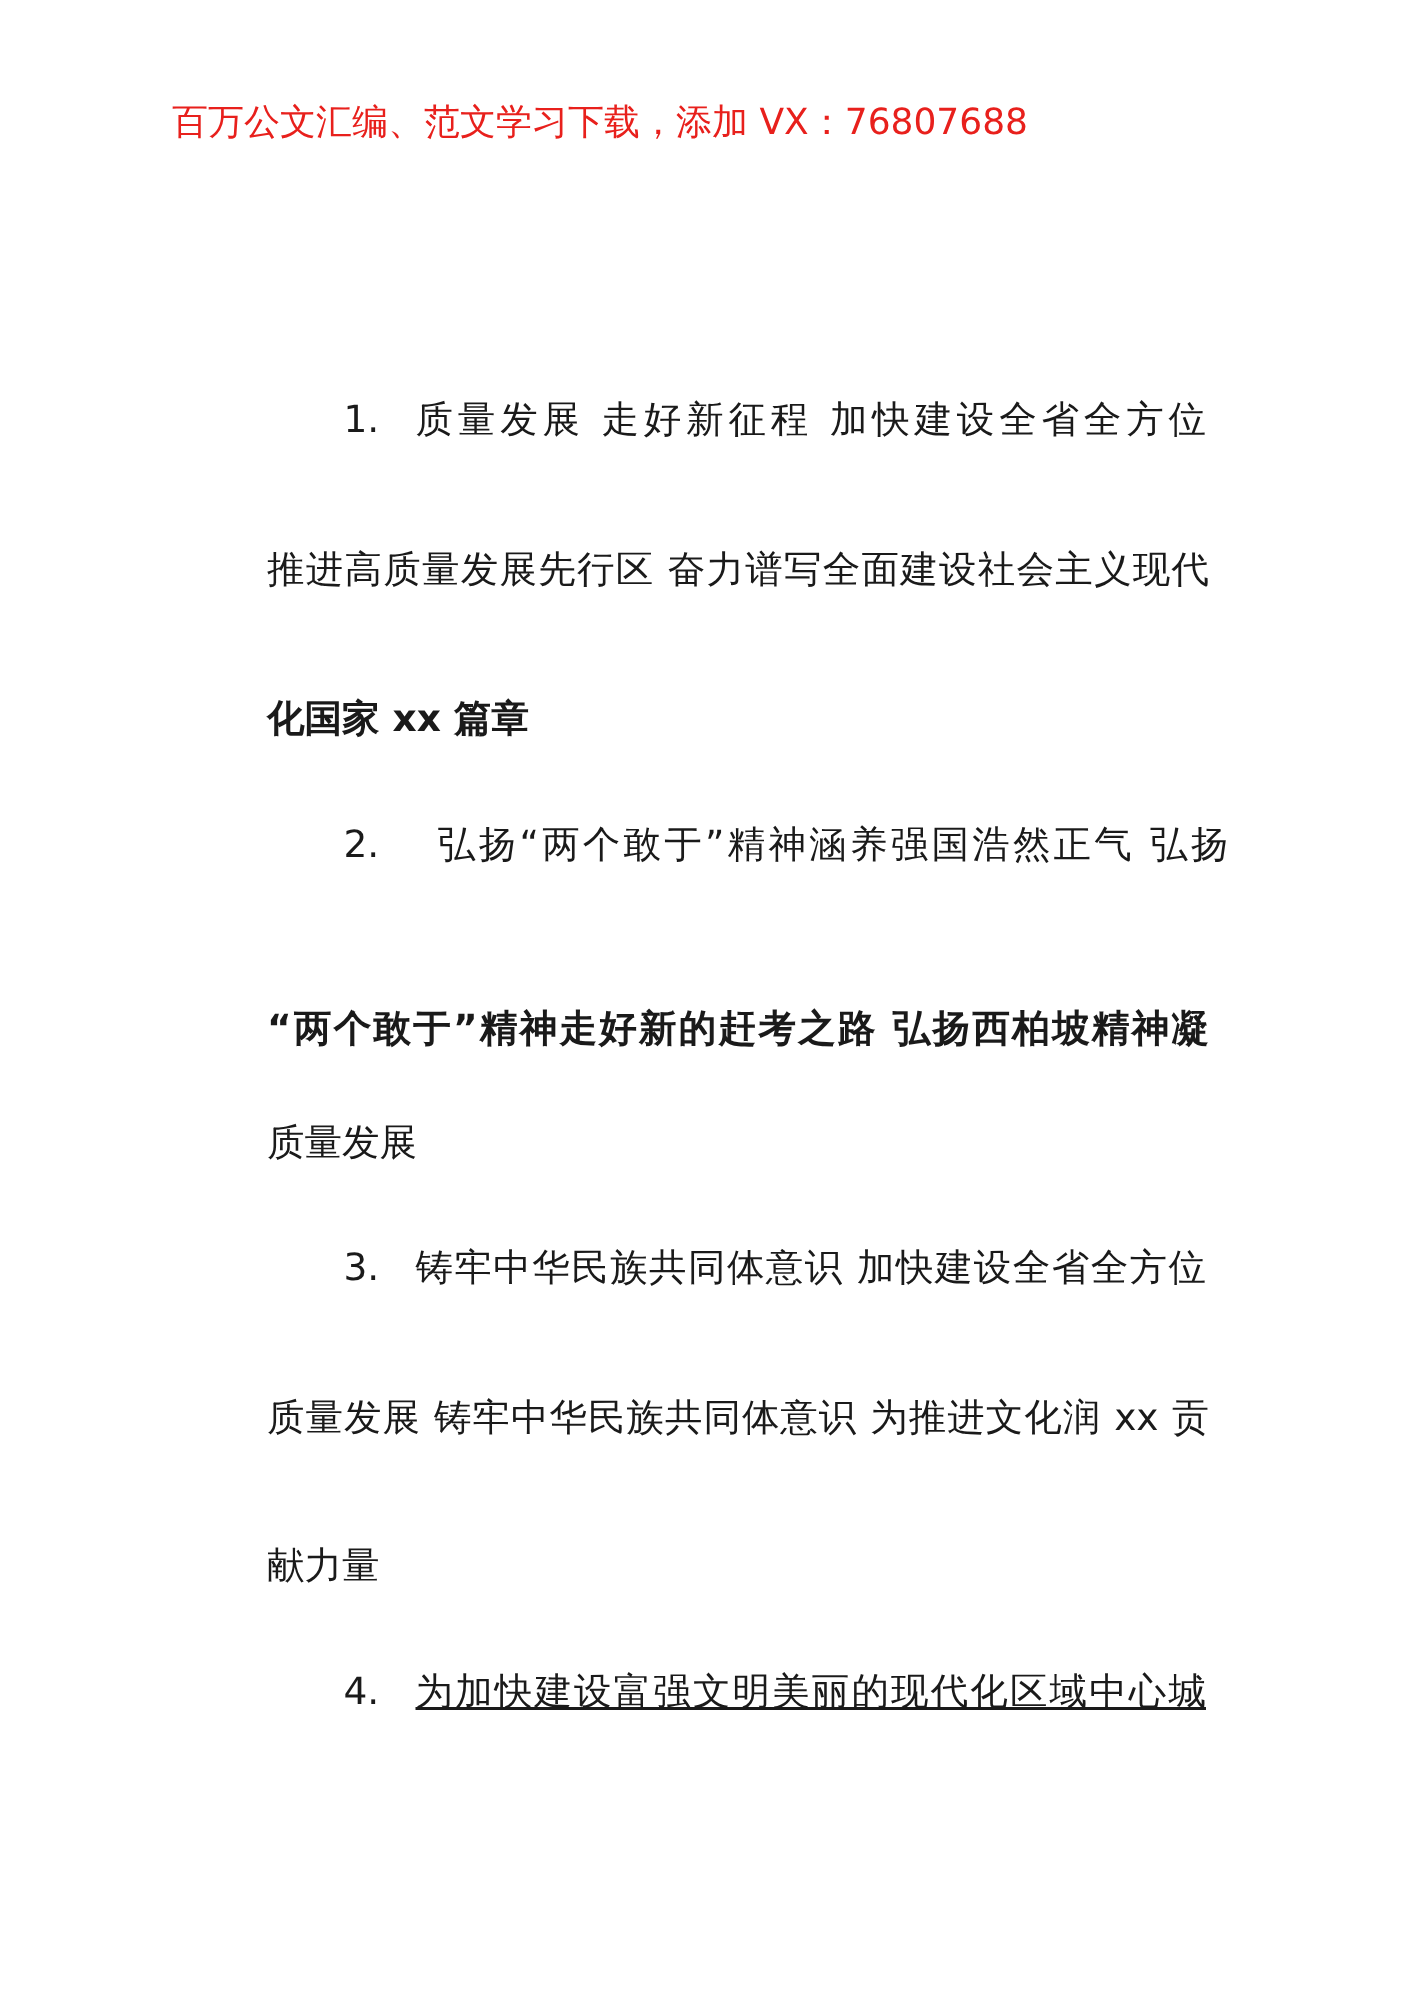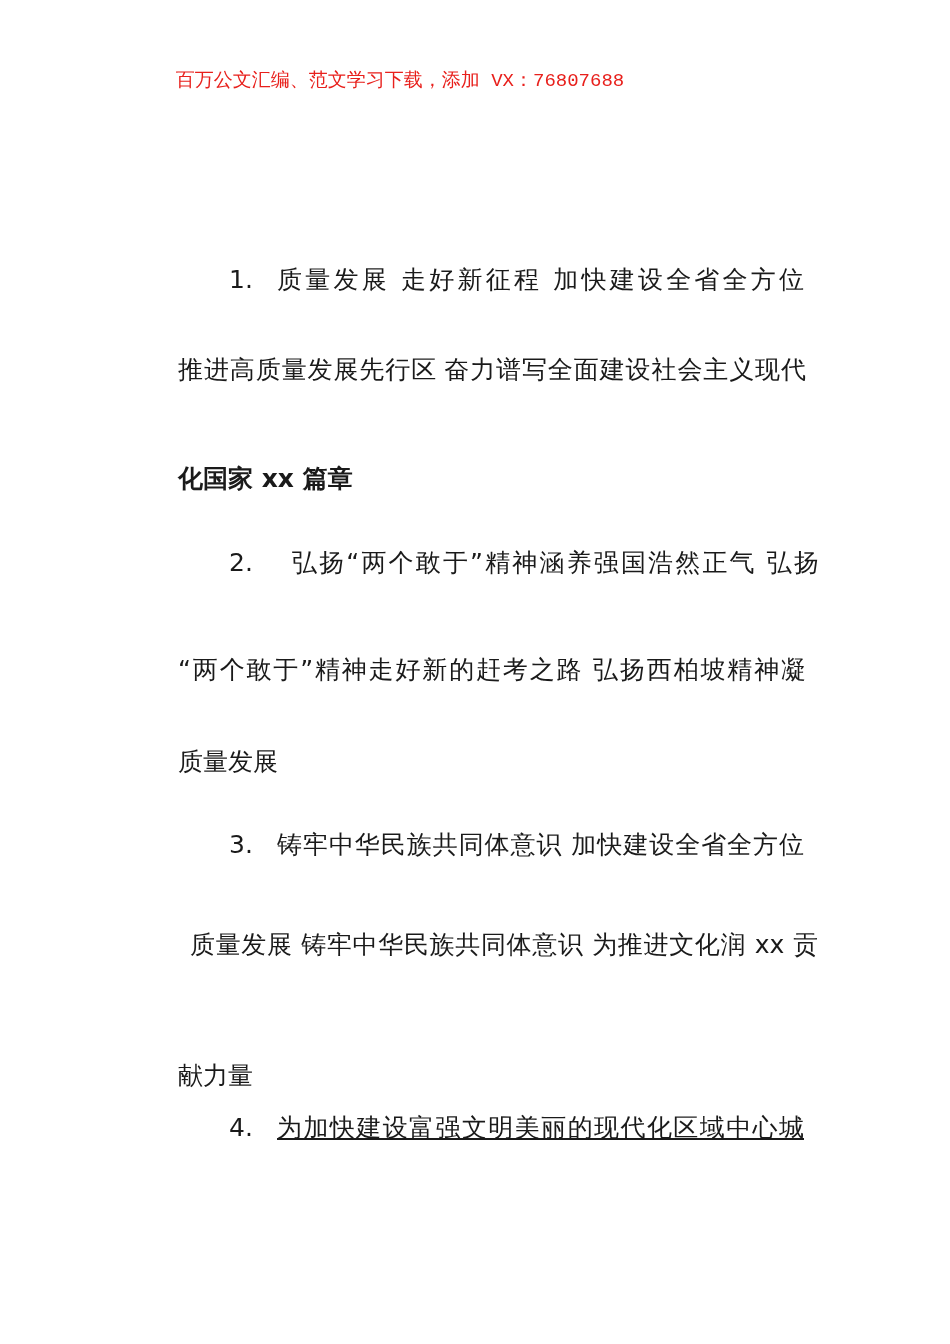--- a/index.html
+++ b/index.html
@@ -14,24 +14,23 @@
       overflow: hidden;
       font-family: "DejaVu Sans", "Liberation Sans", sans-serif;
     }
     .header {
       position: absolute;
       top: 66px;
       left: 0;
       width: 800px;
       text-align: center;
       color: #e8201c;
-      font-size: 19px;
+      font-size: 24px;
       line-height: 30px;
       letter-spacing: 0px;
-      font-family: Liberation Mono, monospace;
     }
     .body-text {
       position: absolute;
       left: 178px;
       width: 630px;
       color: #1a1a1a;
       font-size: 25px;
     }
     .line {
       position: absolute;
@@ -54,44 +53,44 @@
 </head>
 <body>
 
 <div class="header">百万公文汇编、范文学习下载，添加 VX：76807688</div>
 
 <div class="body-text">
 
   <div class="line indent" style="top:262px;">
     <span class="num">1.</span><span class="justify" style="width:527px;">质量发展  走好新征程  加快建设全省全方位</span>
   </div>
-  <div class="line" style="top:352px;font-family:Liberation Serif, serif;">
+  <div class="line" style="top:362px;">
     <span class="justify" style="width:628px;">推进高质量发展先行区  奋力谱写全面建设社会主义现代</span>
   </div>
   <div class="line" style="top:461px;font-weight:bold;">
     <span>化国家 xx 篇章</span>
   </div>
 
   <div class="line indent" style="top:545px;">
     <span class="num">2.</span><span class="justify" style="width:527px;margin-left:15px;">弘扬“两个敢于”精神涵养强国浩然正气  弘扬</span>
   </div>
-  <div class="line" style="top:652px;">
+  <div class="line" style="top:668px;font-weight:bold;">
     <span class="justify" style="width:628px;">“两个敢于”精神走好新的赶考之路  弘扬西柏坡精神凝</span>
   </div>
   <div class="line" style="top:744px;">
     <span>质量发展</span>
   </div>
 
   <div class="line indent" style="top:827px;">
     <span class="num">3.</span><span class="justify" style="width:527px;">铸牢中华民族共同体意识  加快建设全省全方位</span>
   </div>
   <div class="line" style="top:927px;">
-    <span class="justify" style="width:628px;margin-left:12px;">质量发展  铸牢中华民族共同体意识  为推进文化润 xx 贡</span>
+    <span class="justify" style="width:628px;">质量发展  铸牢中华民族共同体意识  为推进文化润 xx 贡</span>
   </div>
-  <div class="line" style="top:1026px;margin-top:32px;">
+  <div class="line" style="top:1026px;">
     <span>献力量</span>
   </div>
 
   <div class="line indent" style="top:1110px;">
     <span class="num">4.</span><span class="justify" style="width:527px;text-decoration:underline;">为加快建设富强文明美丽的现代化区域中心城</span>
   </div>
 
 </div>
 
 </body></html>

